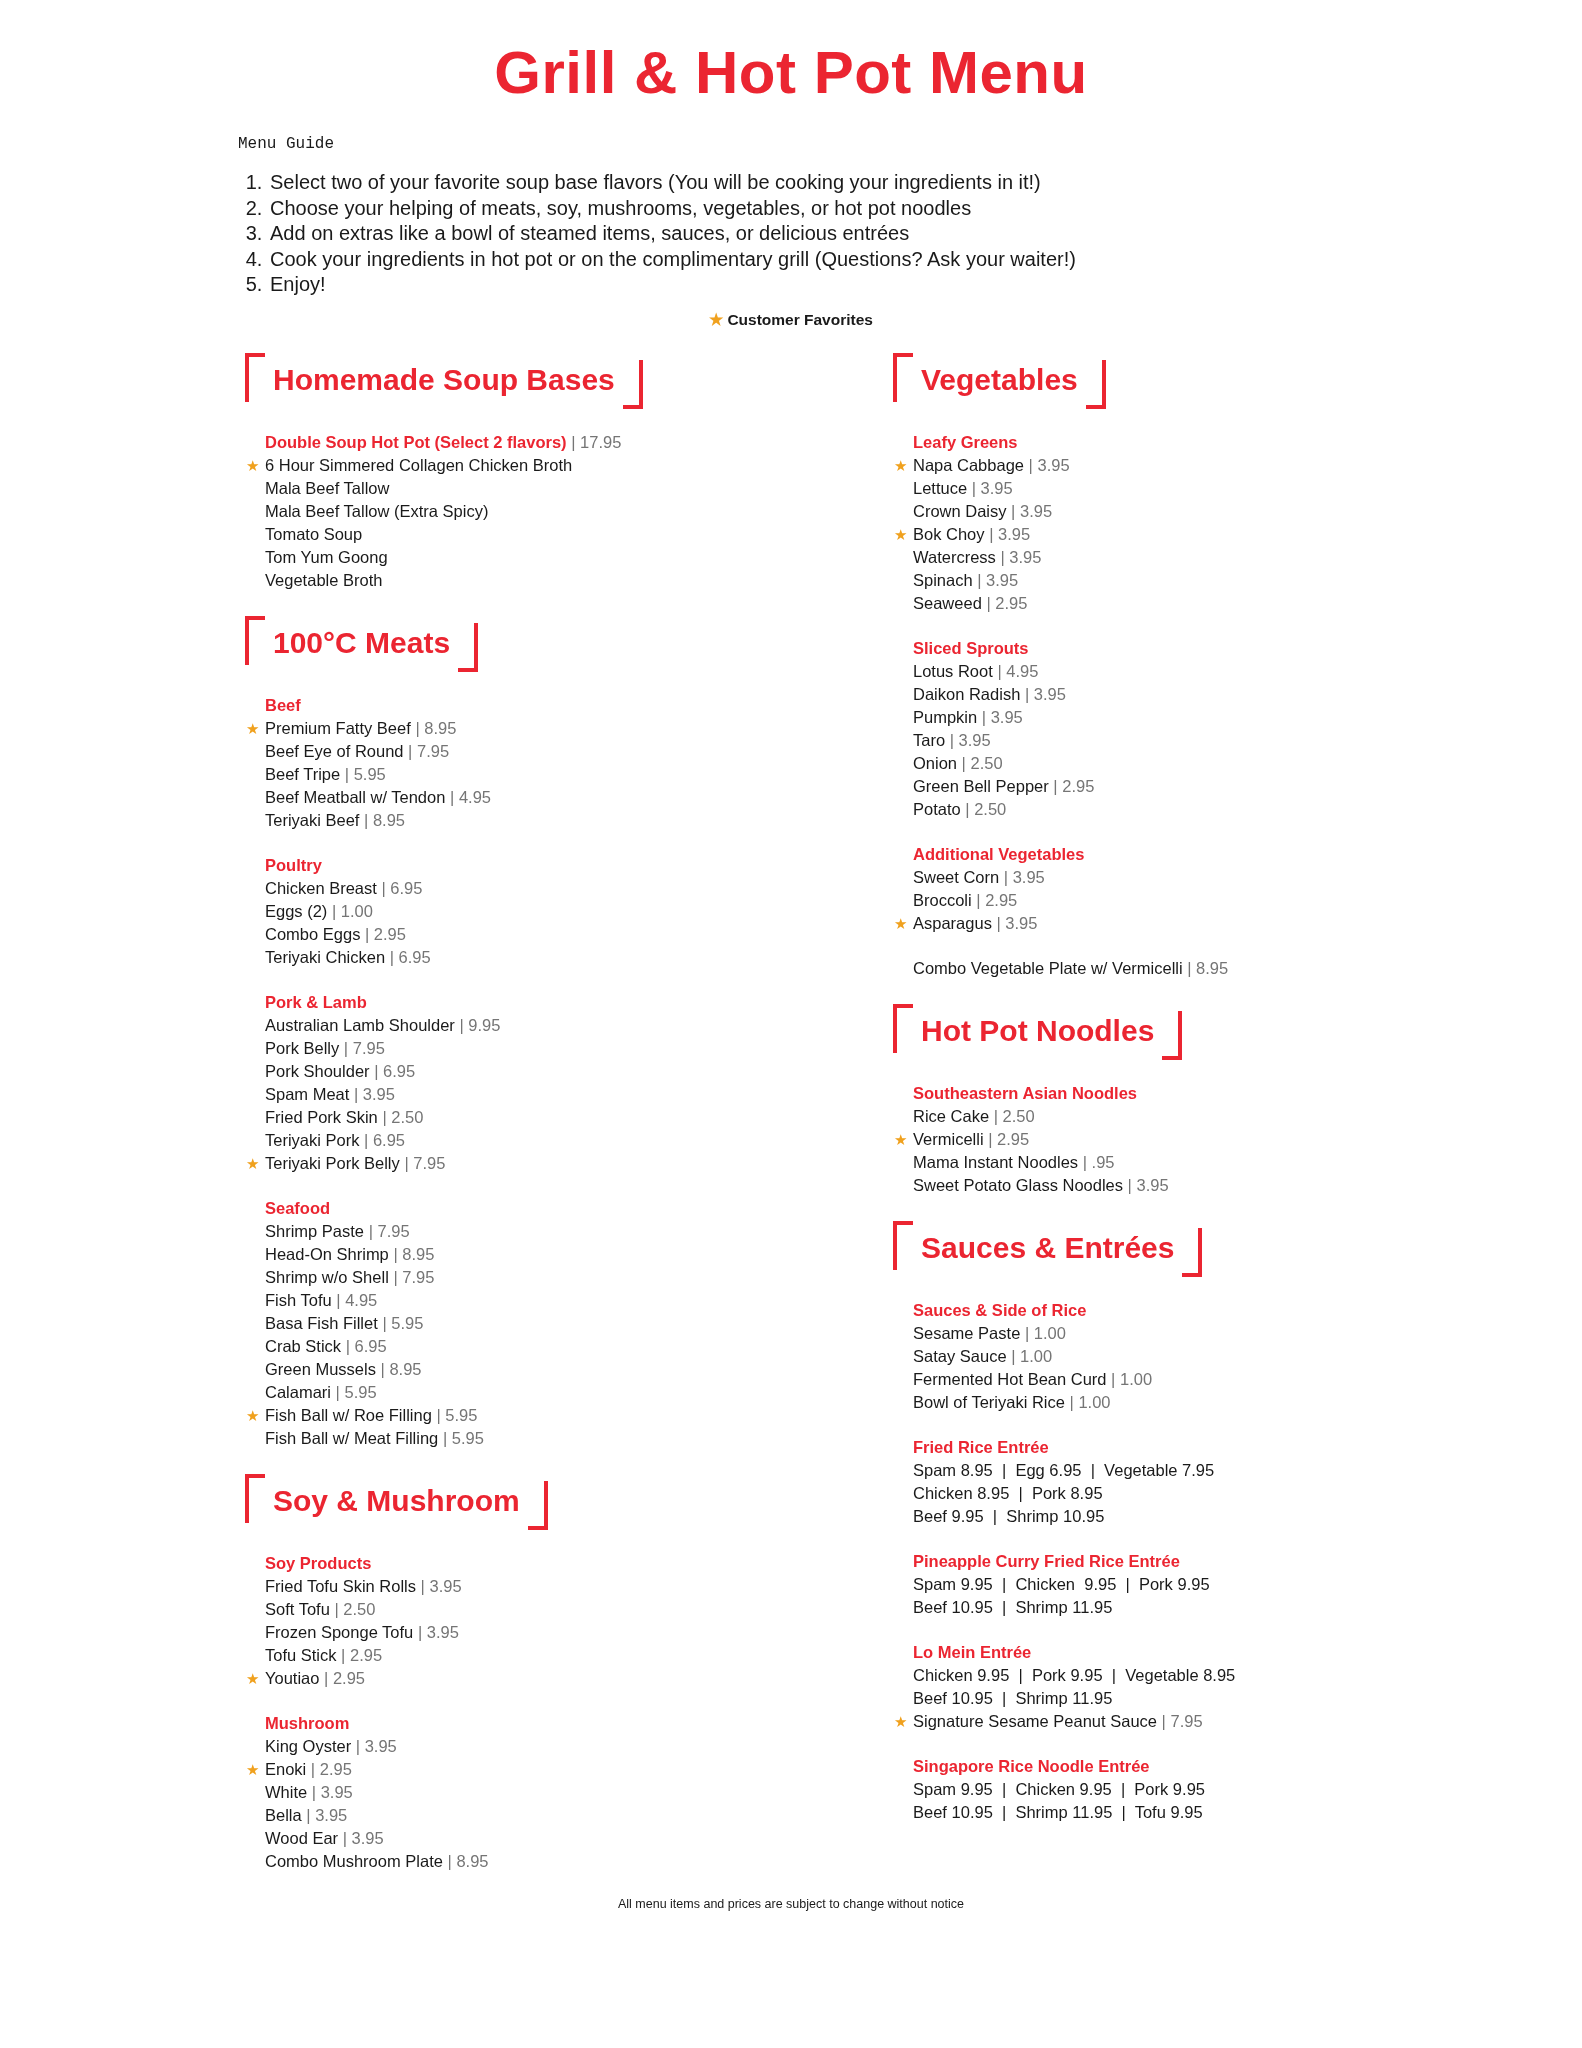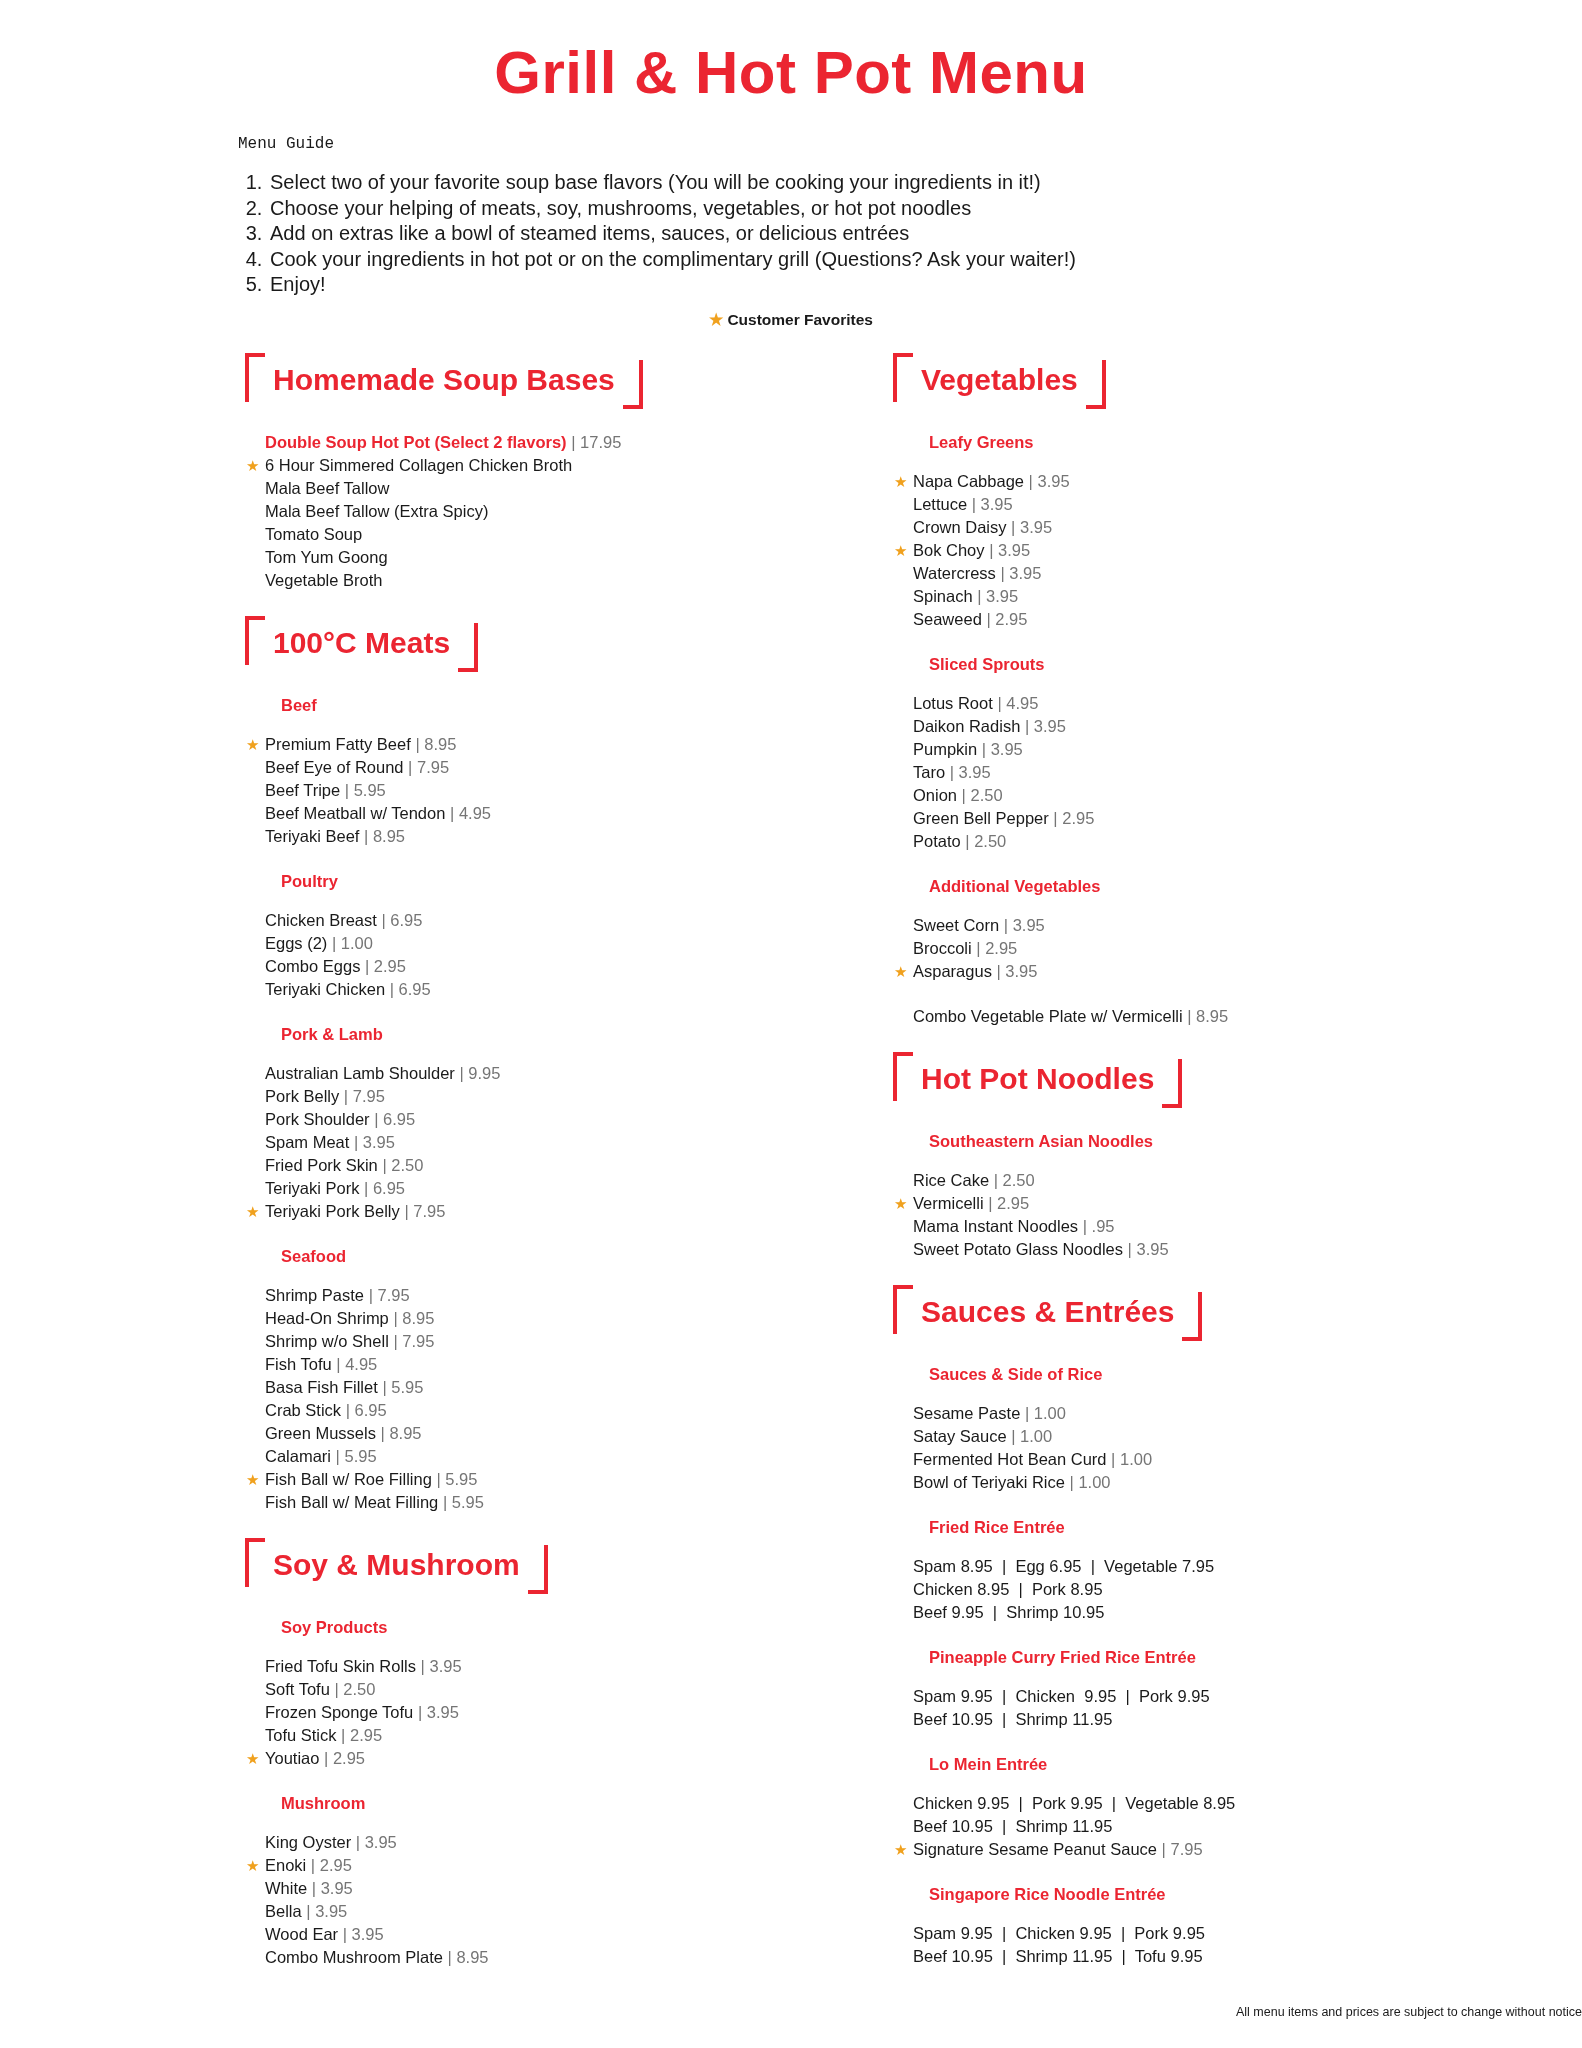--- a/index.html
+++ b/index.html
@@ -31,28 +31,28 @@
   .menu-section:first-child .section-header { margin-top: 14px; }
   .section-title {
     position: relative; margin: 0; padding: 10px 28px 13px;
     font-size: 30px; line-height: 1.1; color: #EB2531; font-weight: bold; white-space: nowrap;
   }
   .section-title::before, .section-title::after { content: ""; position: absolute; width: 16px; height: 45px; }
   .section-title::before { top: 0; left: 0; border-top: 4px solid #EB2531; border-left: 4px solid #EB2531; }
   .section-title::after { bottom: 0; right: 0; border-bottom: 4px solid #EB2531; border-right: 4px solid #EB2531; }
 
   .item-group { padding-left: 20px; margin-bottom: 22px; }
-  .group-heading { margin: 16px; font-size: 16.5px; line-height: 23px; color: #EB2531; font-weight: bold; }
+  .group-heading { margin: 0; font-size: 16.5px; line-height: 23px; color: #EB2531; font-weight: bold; }
   .menu-item { position: relative; font-size: 16.5px; line-height: 23px; white-space: pre-wrap; }
   .item-star { position: absolute; left: -19px; top: 0; color: #F0A11E; font-size: 15px; }
   .item-name.featured { color: #EB2531; font-weight: bold; }
   .item-price { color: #757575; }
   .item-price::before { content: " | "; }
 
-  .page-footer { margin-top: 14px; text-align: right; font-size: 12.5px; }
+  .page-footer { margin-top: 2px; text-align: center; font-size: 12.5px; }
 </style>
 <title>Grill &amp; Hot Pot Menu</title></head>
 <body>
 
 <div class="page">
 
   <h1 class="page-title">Grill &amp; Hot Pot Menu</h1>
 
   <div class="guide">
     <div class="guide-heading">Menu Guide</div>

